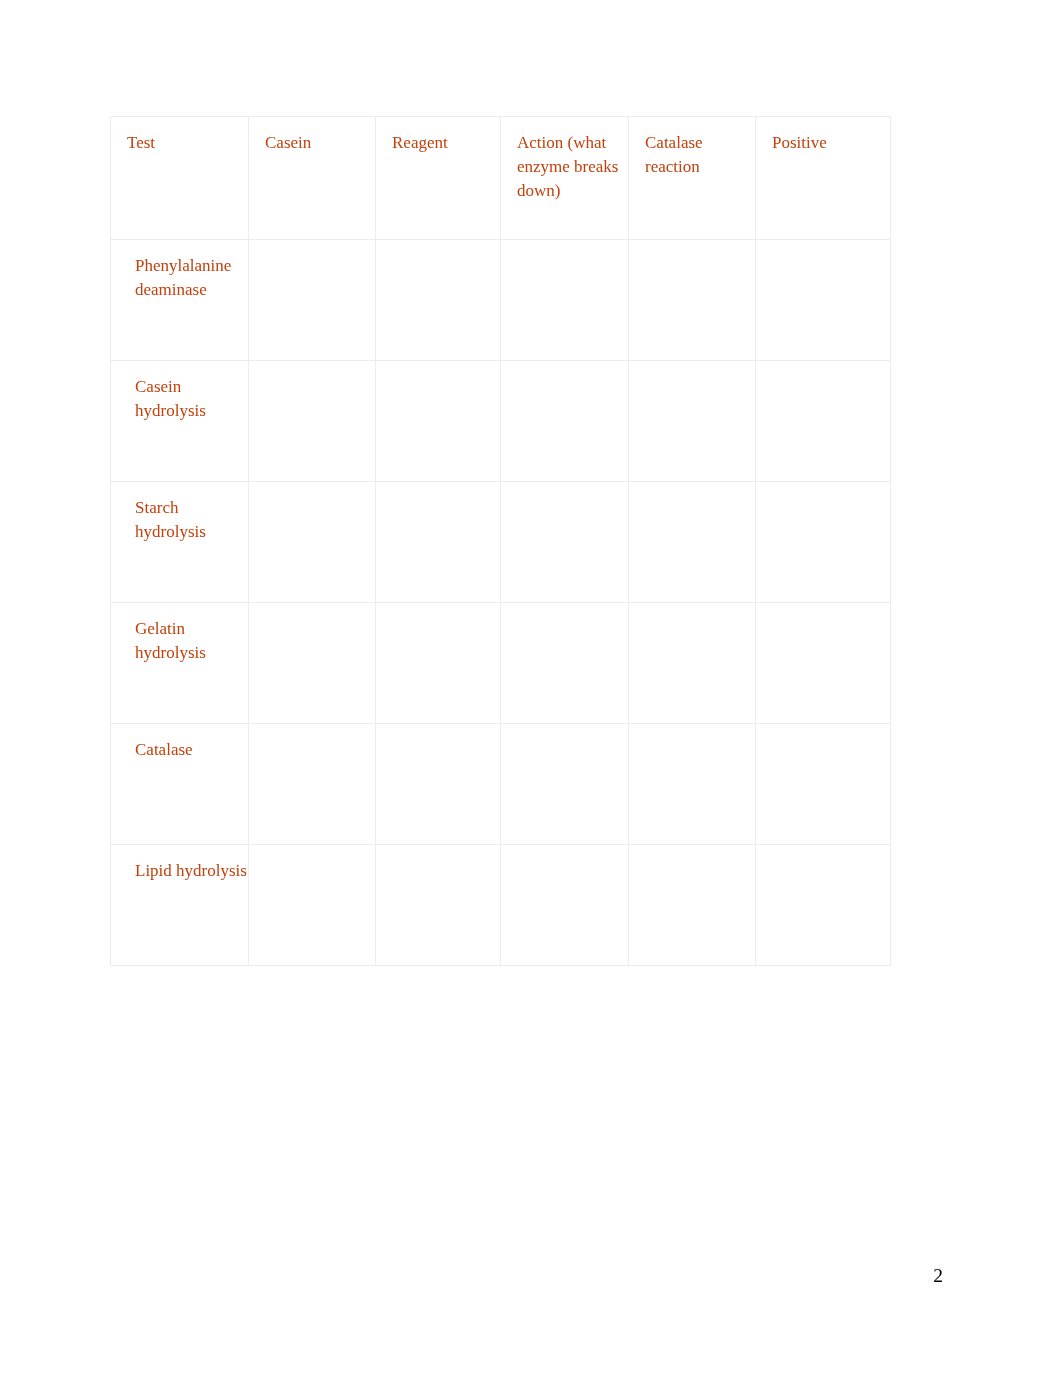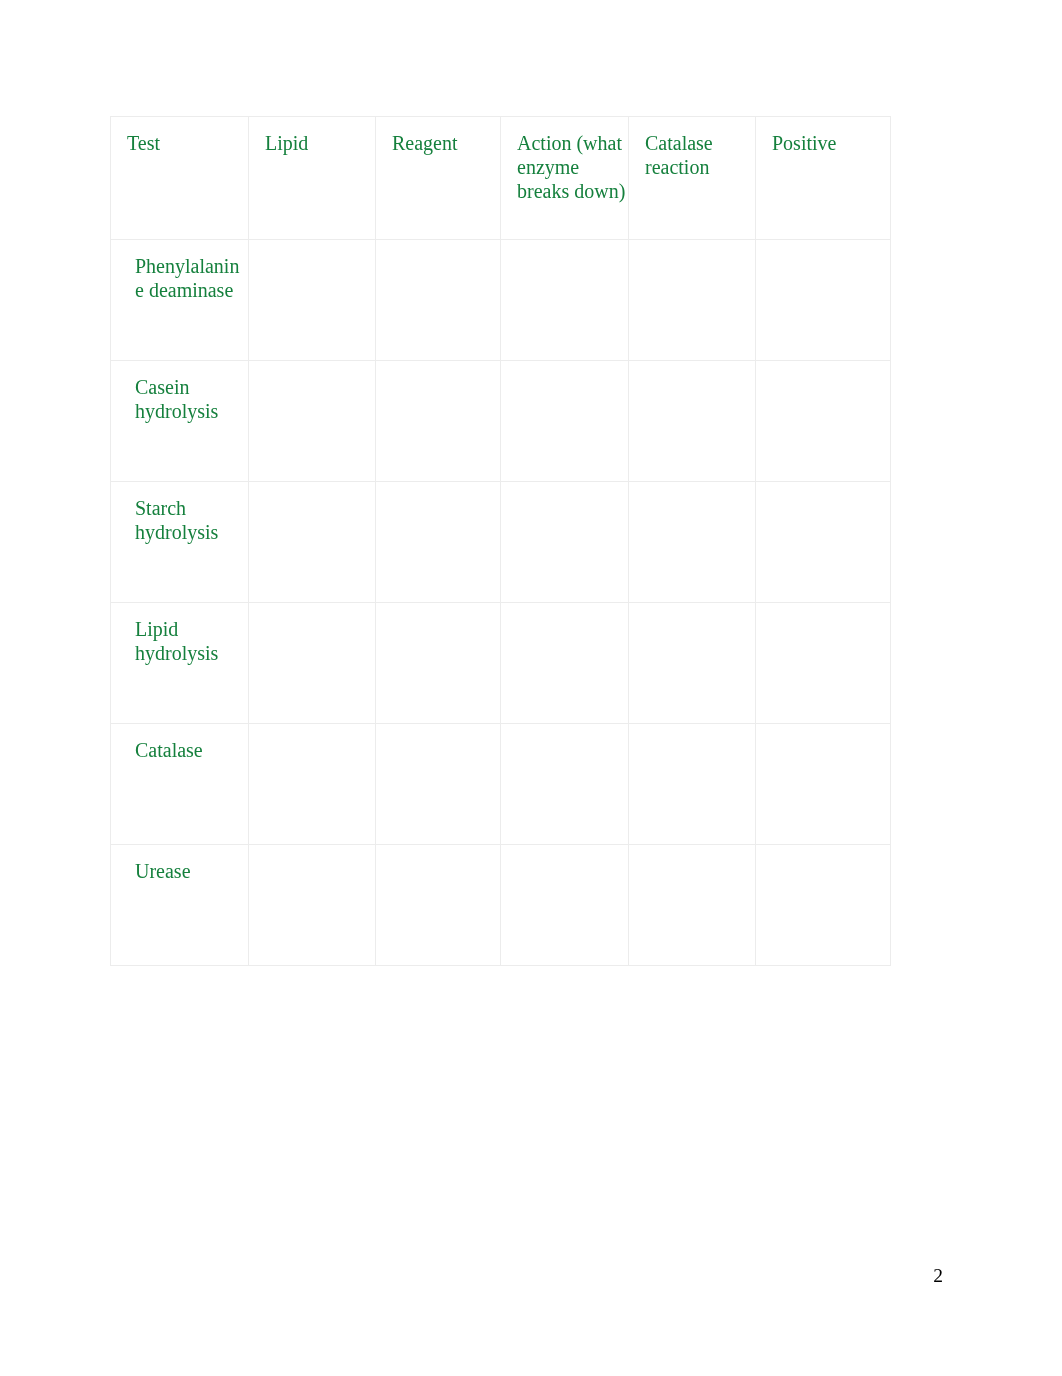--- a/index.html
+++ b/index.html
@@ -36,23 +36,23 @@
     border-collapse: collapse;
     table-layout: fixed;
     width: 780px;
     background: #ffffff;
   }
 
   table.worksheet td {
     border: 1px solid #ececec;
     vertical-align: top;
     padding: 14px 0 0 16px;
-    font-size: 20px;
+    font-size: 17px;
     line-height: 24px;
-    color: #15803d;
+    color: #c2410c;
     word-wrap: break-word;
     overflow-wrap: break-word;
     word-break: break-word;
     background: #ffffff;
   }
 
   
   col.c-test    { width: 138px; }
   col.c-media   { width: 127px; }
   col.c-enzyme  { width: 125px; }
@@ -92,21 +92,21 @@
         <col class="c-action">
         <col class="c-pos">
         <col class="c-reagent">
       </colgroup>
       <tbody>
         <tr class="header-row">
           <td>
             <span class="cell-text">Test</span>
           </td>
           <td>
-            <span class="cell-text">Lipid</span>
+            <span class="cell-text">Casein</span>
           </td>
           <td>
             <span class="cell-text">Reagent</span>
           </td>
           <td>
             <span class="cell-text">Action (what enzyme breaks down)</span>
           </td>
           <td>
             <span class="cell-text">Catalase reaction</span>
           </td>
@@ -171,20 +171,61 @@
               <span class="cell-text"></span>
             </td>
           <td>
               <span class="cell-text"></span>
             </td>
           <td>
               <span class="cell-text"></span>
             </td>
         </tr>
 
+        <tr class="data-row">
+          <td>
+              <span class="cell-text">Gelatin hydrolysis</span>
+            </td>
+          <td>
+              <span class="cell-text"></span>
+            </td>
+          <td>
+              <span class="cell-text"></span>
+            </td>
+          <td>
+              <span class="cell-text"></span>
+            </td>
+          <td>
+              <span class="cell-text"></span>
+            </td>
+          <td>
+              <span class="cell-text"></span>
+            </td>
+        </tr>
+
+        <tr class="data-row">
+          <td>
+              <span class="cell-text">Catalase</span>
+            </td>
+          <td>
+              <span class="cell-text"></span>
+            </td>
+          <td>
+              <span class="cell-text"></span>
+            </td>
+          <td>
+              <span class="cell-text"></span>
+            </td>
+          <td>
+              <span class="cell-text"></span>
+            </td>
+          <td>
+              <span class="cell-text"></span>
+            </td>
+        </tr>
 
         <tr class="data-row">
           <td>
               <span class="cell-text">Lipid hydrolysis</span>
             </td>
           <td>
               <span class="cell-text"></span>
             </td>
           <td>
               <span class="cell-text"></span>
@@ -193,61 +234,20 @@
               <span class="cell-text"></span>
             </td>
           <td>
               <span class="cell-text"></span>
             </td>
           <td>
               <span class="cell-text"></span>
             </td>
         </tr>
 
-        <tr class="data-row">
-          <td>
-              <span class="cell-text">Catalase</span>
-            </td>
-          <td>
-              <span class="cell-text"></span>
-            </td>
-          <td>
-              <span class="cell-text"></span>
-            </td>
-          <td>
-              <span class="cell-text"></span>
-            </td>
-          <td>
-              <span class="cell-text"></span>
-            </td>
-          <td>
-              <span class="cell-text"></span>
-            </td>
-        </tr>
-
-
-        <tr class="data-row">
-          <td>
-              <span class="cell-text">Urease</span>
-            </td>
-          <td>
-              <span class="cell-text"></span>
-            </td>
-          <td>
-              <span class="cell-text"></span>
-            </td>
-          <td>
-              <span class="cell-text"></span>
-            </td>
-          <td>
-              <span class="cell-text"></span>
-            </td>
-          <td>
-              <span class="cell-text"></span>
-            </td>
-        </tr>
+
       </tbody>
     </table>
   </div>
 
   <div class="page-number">2</div>
 
 </div>
 
 </body></html>

